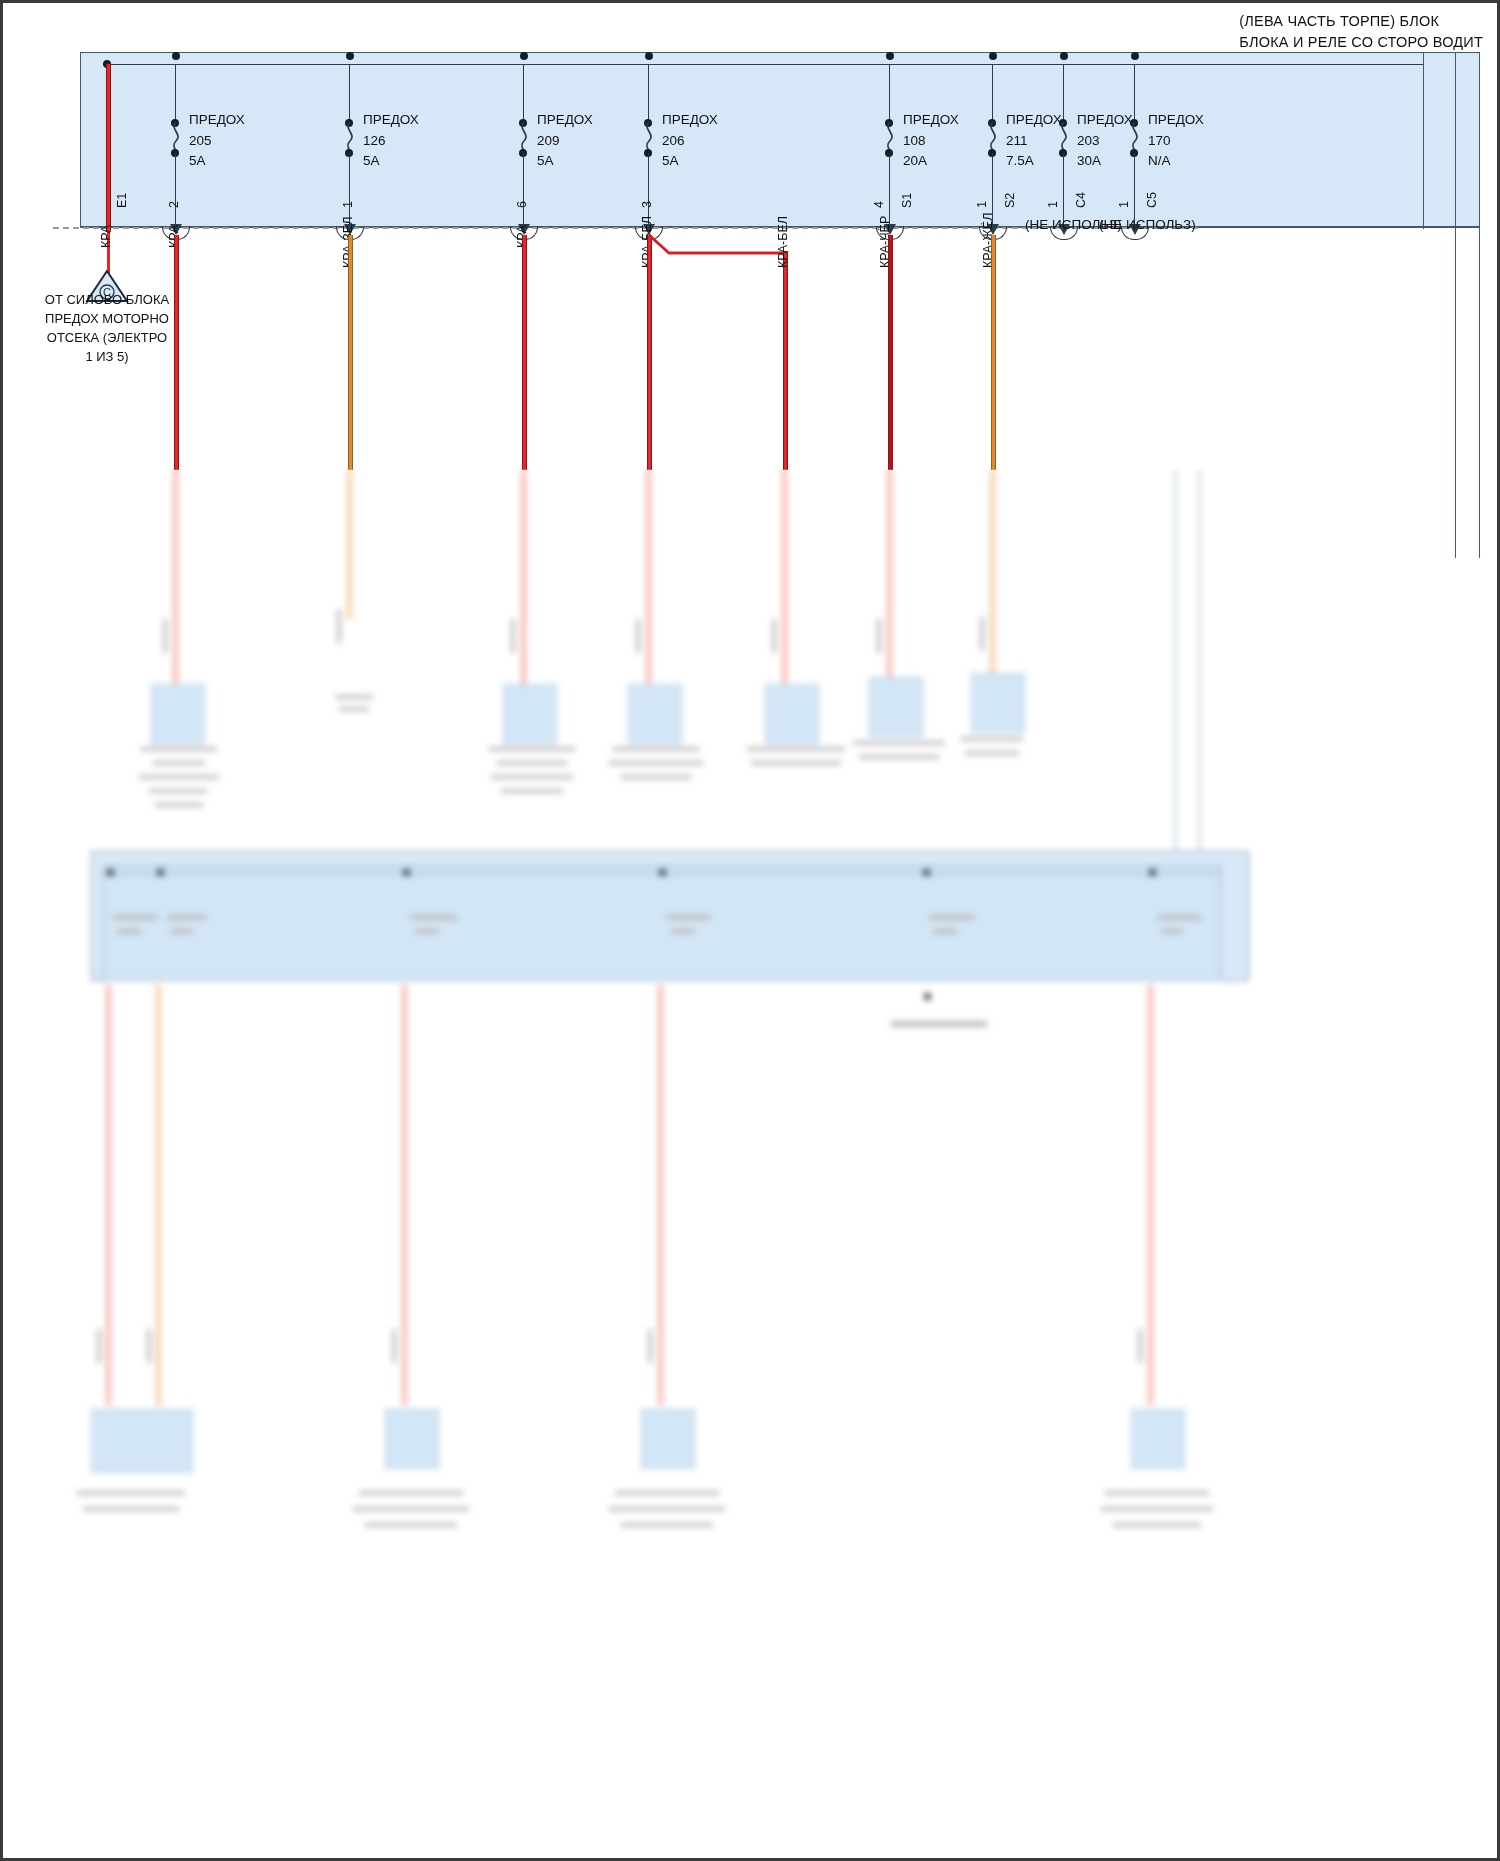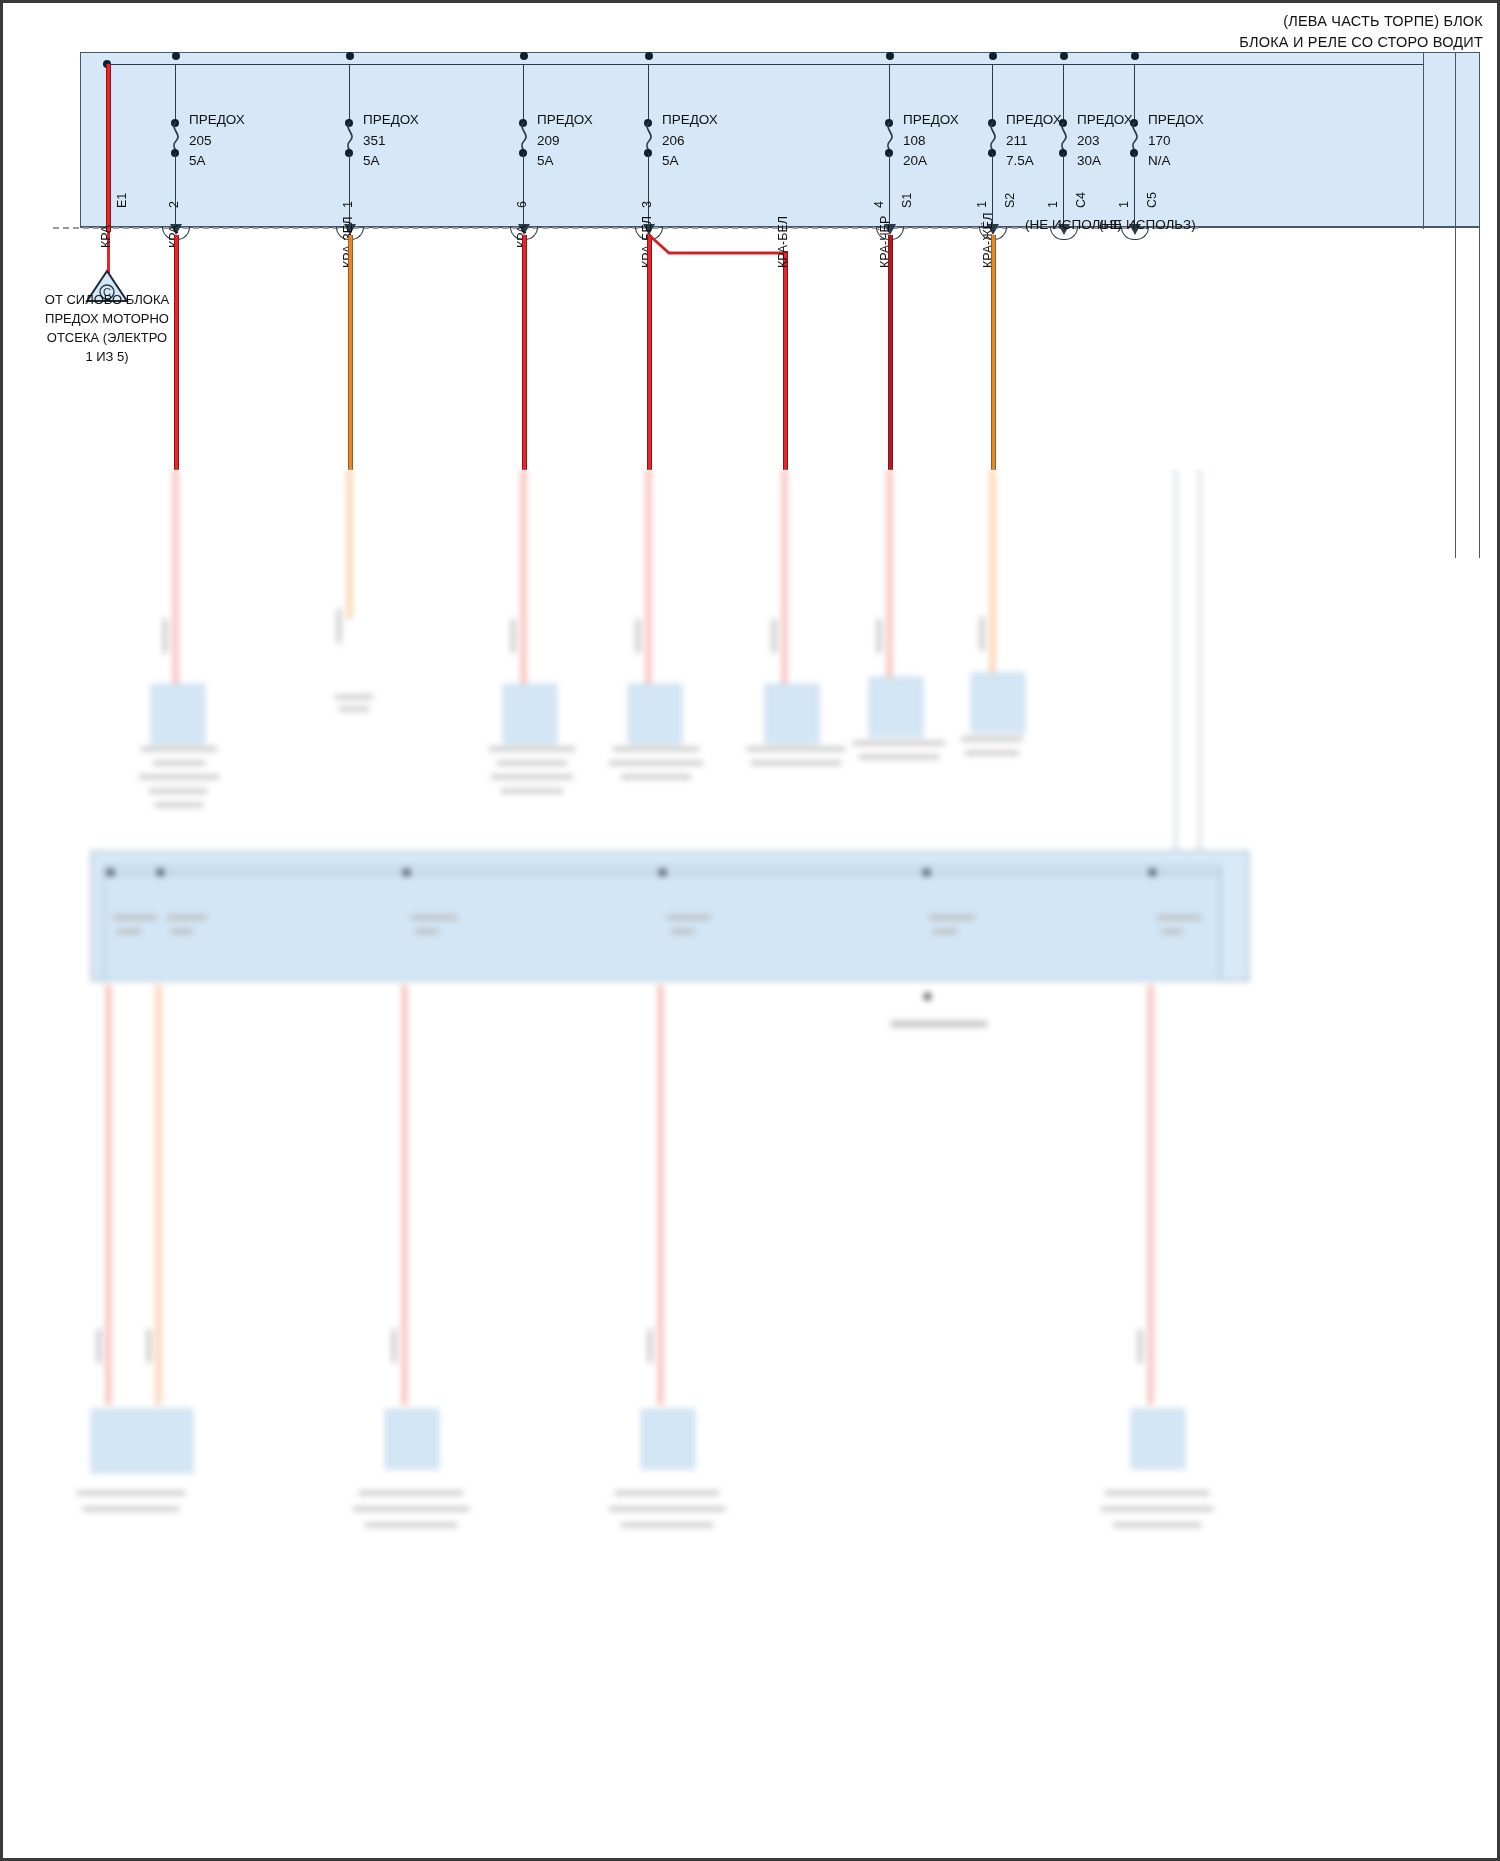--- a/index.html
+++ b/index.html
@@ -4,21 +4,21 @@
 <style>
   html,body{margin:0;padding:0;background:#ffffff;}
   body{font-family:"Liberation Sans","DejaVu Sans",sans-serif;}
   #page{position:relative;width:1500px;height:1861px;background:#ffffff;overflow:hidden;}
 
   
   .page-frame{position:absolute;left:0;top:0;width:1500px;height:1861px;border:3px solid #3a3a3a;box-sizing:border-box;}
   .sheet{position:absolute;left:3px;top:3px;width:1494px;height:1855px;background:#fff;}
 
   
-  .hdr{position:absolute;right:14px;top:8px;text-align:right;font-size:14.5px;color:#111;line-height:1.45;letter-spacing:.2px;}
+  .hdr{position:absolute;right:14px;top:8px;text-align:left;font-size:14.5px;color:#111;line-height:1.45;letter-spacing:.2px;}
 
   
   .fuseblock{position:absolute;left:77px;top:49px;width:1400px;height:176px;background:#d6e8f7;border:1.6px solid #46586a;box-sizing:border-box;}
   .fb-right-wall{position:absolute;left:1420px;top:50px;width:0;height:176px;border-left:1.6px solid #46586a;}
   .fb-outer-wall{position:absolute;left:1452px;top:49px;width:0;height:506px;border-left:1.6px solid #46586a;}
   .fb-outer-wall2{position:absolute;left:1476px;top:49px;width:0;height:506px;border-left:1.6px solid #46586a;}
 
   .bus{position:absolute;left:100px;top:61px;width:1320px;height:0;border-top:1.6px solid #2c3c4c;}
 
   
@@ -135,21 +135,21 @@
       <div class="droplead"></div>
       <div class="dot d1"></div>
       <svg class="squig" viewBox="0 0 16 30">
           <path d="M8 0 C1 7,15 12,8 19 C3 24,8 27,8 30" fill="none" stroke="#2a3b49" stroke-width="1.7"></path>
         </svg>
       <div class="dot d2"></div>
       <div class="tail"></div>
       <div class="arrow"></div>
       <div class="flabel">
         <div>ПРЕДОХ</div>
-        <div>351</div>
+        <div>126</div>
         <div>5A</div>
       </div>
     </div>
     <div class="dot" style="position:absolute;left:342.5px;top:49px;width:8px;height:8px;border-radius:50%;background:#10202c;"></div>
     <div class="cup" style="left:333px;top:223px;"></div>
     <div class="vlab" style="left:338px;top:205px;">1</div>
     <div class="vlab" style="left:338px;top:265px;">КРА-ЗЕЛ</div>
     <div class="wire-ol" style="left:344.5px;top:232px;height:235px;background:#9a5a20;"></div>
     <div class="wire w-orange" style="left:345.5px;top:232px;height:235px;"></div>
 

